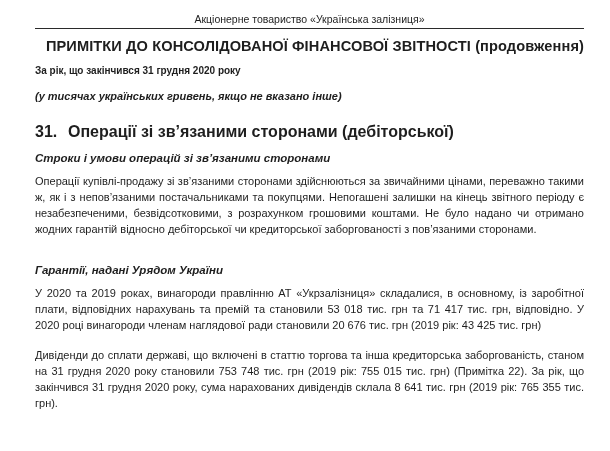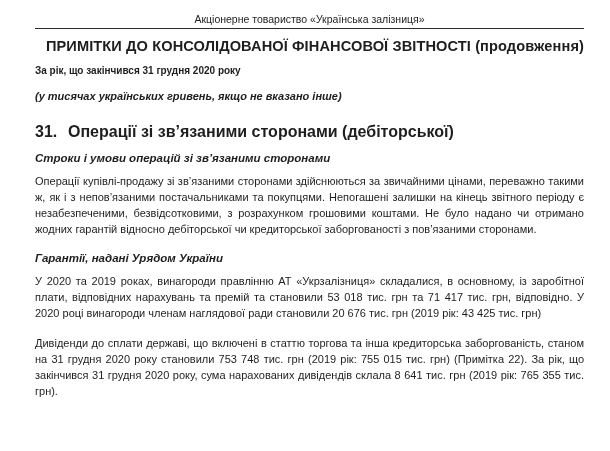--- a/index.html
+++ b/index.html
@@ -61,21 +61,21 @@
     flex: 0 0 33px;
   }
   .sub-heading {
     font-size: 11.5px;
     font-weight: bold;
     font-style: italic;
     margin: 0;
     line-height: 14px;
   }
   .sub-heading.mt1 { margin-top: 12px; }
-  .sub-heading.mt2 { margin-top: 14px; }
+  .sub-heading.mt2 { margin-top: 26px; }
   .body-para {
     font-size: 11px;
     line-height: 16px;
     text-align: justify;
     margin: 8px 0 0 0;
   }
   .gap-after { margin-bottom: 14px; }
 </style>
 </head>
 <body>

